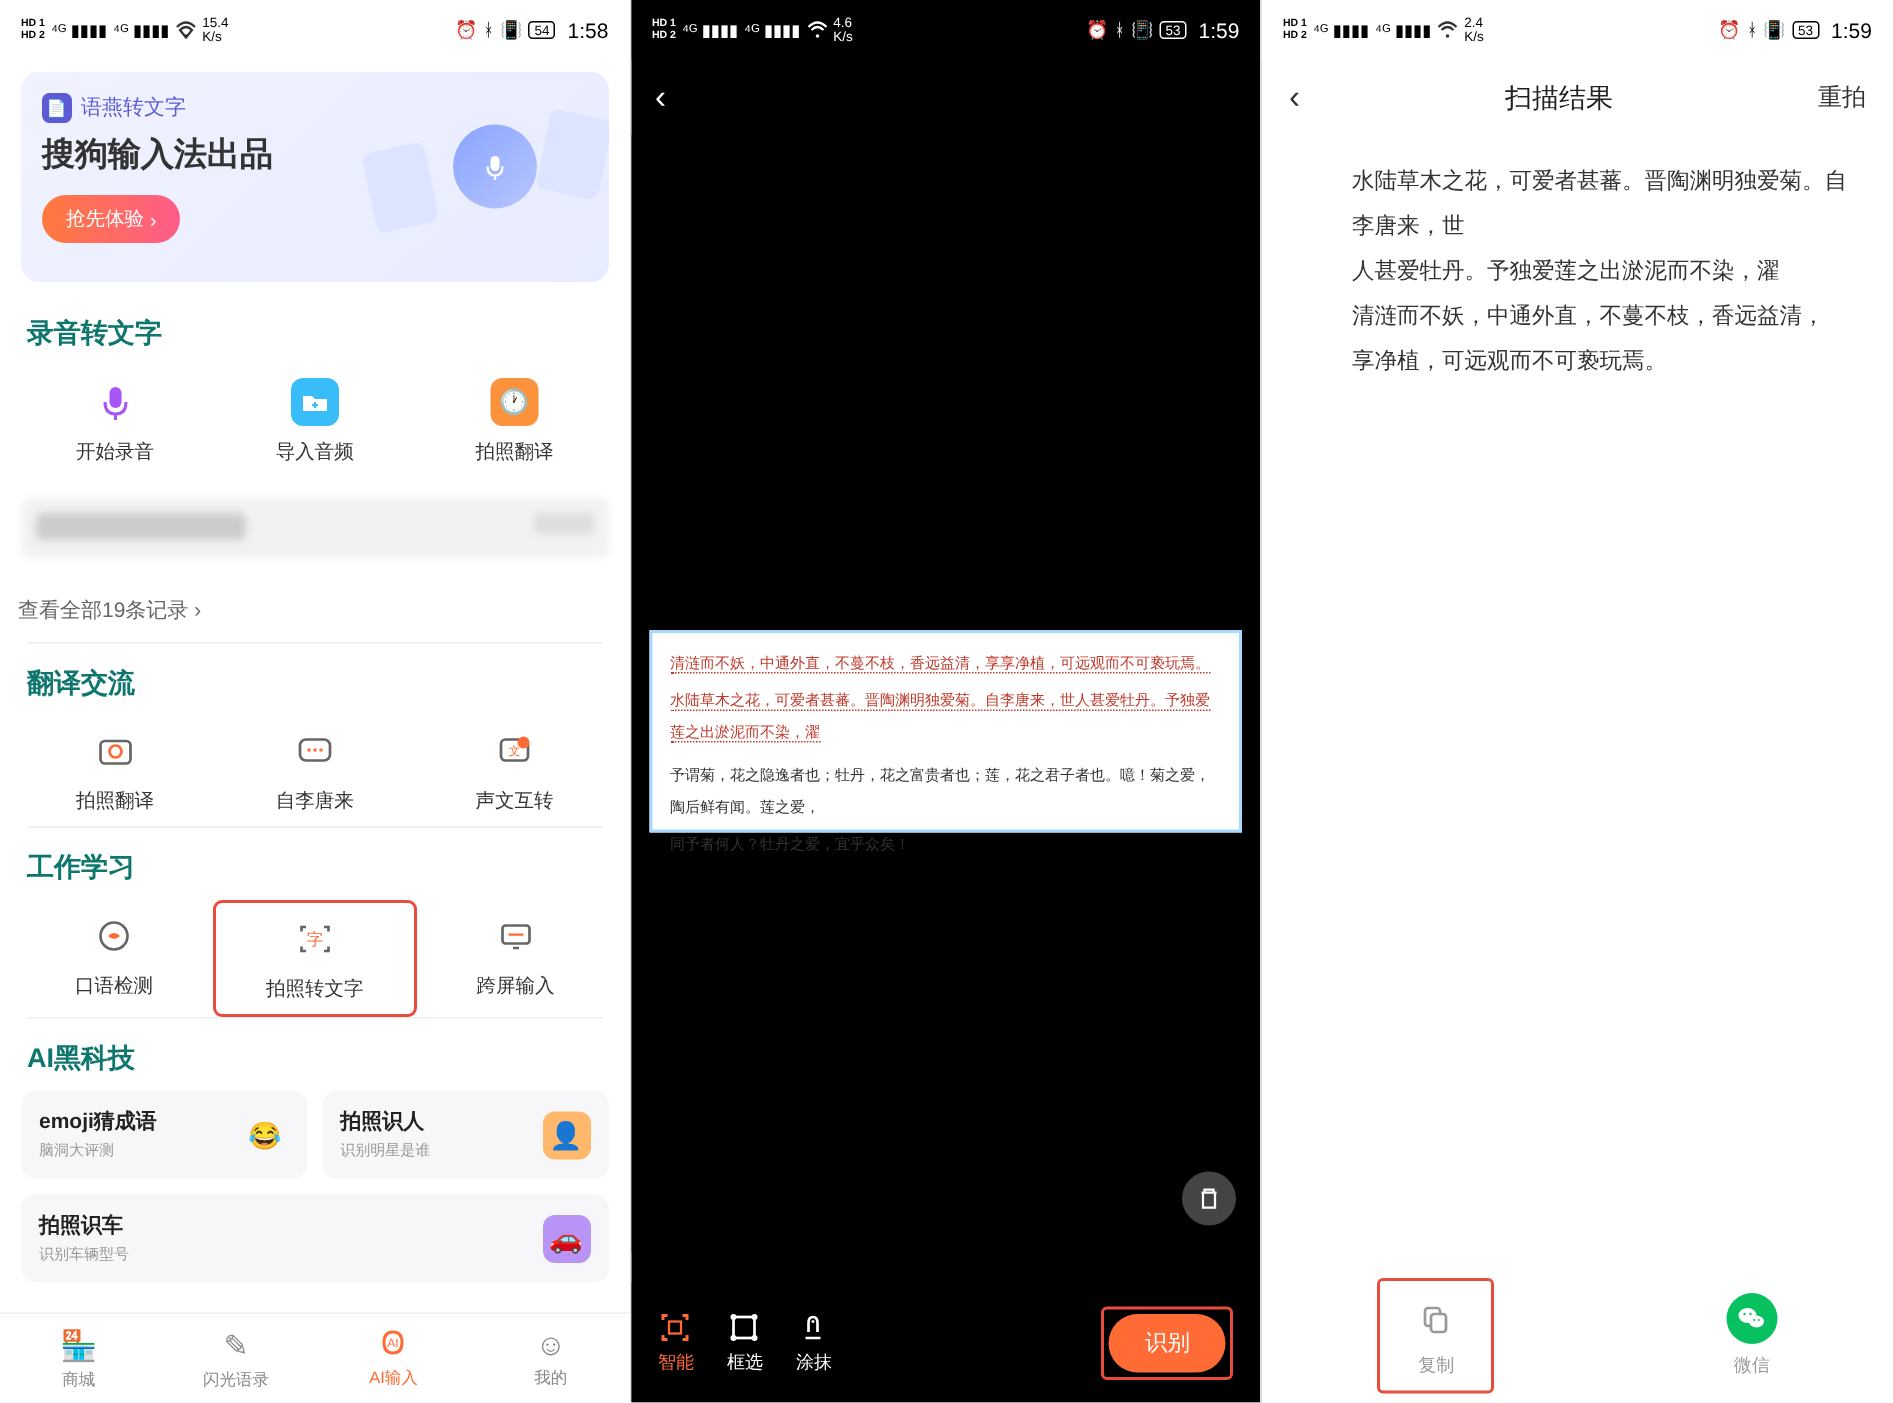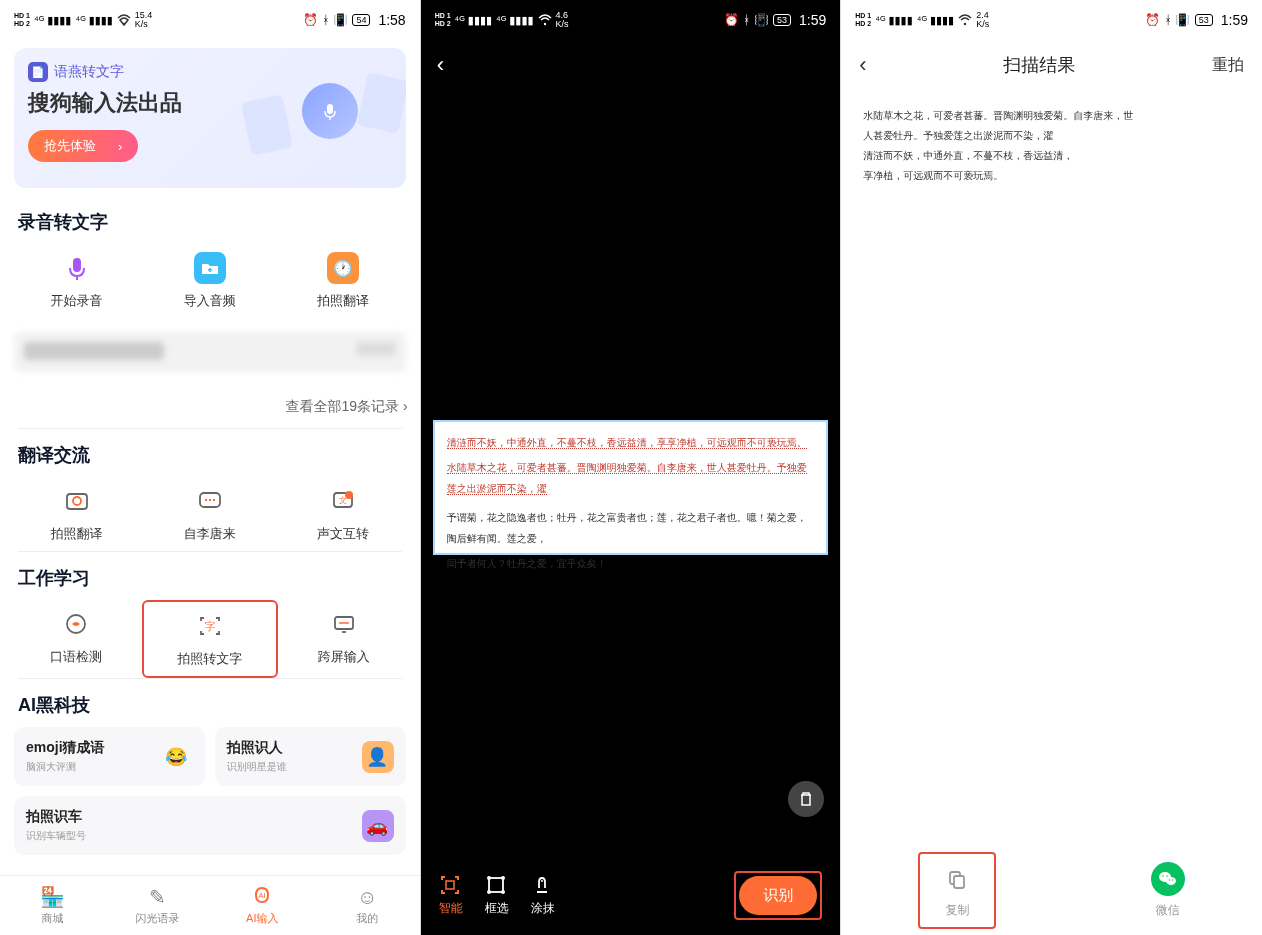--- a/index.html
+++ b/index.html
@@ -17,36 +17,36 @@
 .hd-box { font-size: 7px; line-height: 8px; font-weight: bold; }
 .battery-box { border: 1px solid currentColor; border-radius: 3px; padding: 0 3px; font-size: 9px; position: relative; }
 .time { font-size: 14px; margin-left: 4px; }
 
 
 .p1 { background: #fff; }
 .banner { margin: 8px 14px; height: 140px; background: linear-gradient(135deg, #f0f2ff, #e8ecff); border-radius: 12px; padding: 14px; position: relative; overflow: hidden; }
 .banner-logo { display: flex; align-items: center; gap: 6px; color: #5b5bd6; font-size: 14px; font-weight: 500; }
 .banner-logo-icon { width: 20px; height: 20px; background: #5b5bd6; border-radius: 5px; display: flex; align-items: center; justify-content: center; color: #fff; font-size: 11px; }
 .banner-title { font-size: 22px; font-weight: 600; color: #333; margin-top: 6px; }
-.banner-btn { margin-top: 12px; background: linear-gradient(90deg, #ff7a3d, #ff5c8a); color: #fff; border: none; padding: 7px 16px; border-radius: 16px; font-size: 13px; display: inline-flex; align-items: center; gap: 22px; }
+.banner-btn { margin-top: 12px; background: linear-gradient(90deg, #ff7a3d, #ff5c8a); color: #fff; border: none; padding: 7px 16px; border-radius: 16px; font-size: 13px; display: inline-flex; align-items: center; gap: 4px; }
 .banner-graphic { position: absolute; right: 10px; top: 20px; width: 140px; height: 100px; }
 .mic-circle { position: absolute; right: 38px; top: 15px; width: 56px; height: 56px; border-radius: 50%; background: linear-gradient(135deg, #8aa4ff, #b8c6ff); display: flex; align-items: center; justify-content: center; }
 .doc-shape { position: absolute; width: 42px; height: 54px; background: #dce4ff; border-radius: 6px; }
 .doc-shape.d1 { left: -10px; top: 30px; transform: rotate(-12deg); }
 .doc-shape.d2 { right: -8px; top: 8px; transform: rotate(12deg); }
 
-.section-title { font-size: 18px; font-weight: 600; padding: 14px 18px 10px; color: #0f172a; }
+.section-title { font-size: 18px; font-weight: 600; padding: 14px 18px 10px; color: #0f766e; }
 .grid3 { display: flex; padding: 0 10px; }
 .grid-item { flex: 1; display: flex; flex-direction: column; align-items: center; gap: 8px; padding: 8px 0; }
 .grid-item.highlighted { border: 2px solid #e74c3c; border-radius: 6px; }
 .grid-icon { width: 32px; height: 32px; border-radius: 8px; display: flex; align-items: center; justify-content: center; font-size: 16px; }
 .grid-label { font-size: 13px; color: #333; }
 
 .blur-row { margin: 14px; height: 40px; background: #f2f2f2; border-radius: 6px; filter: blur(3px); display: flex; justify-content: space-between; padding: 10px; }
-.view-all { text-align: right; padding: 12px; font-size: 14px; color: #666; }
+.view-all { text-align: left; padding: 12px; font-size: 14px; color: #666; }
 .divider { height: 1px; background: #eee; margin: 0 18px; }
 
 .card2 { display: flex; gap: 10px; padding: 0 14px; align-items: center; }
 .mini-card { flex: 1; background: #f7f7f9; border-radius: 10px; padding: 12px; display: flex; align-items: center; justify-content: space-between; }
 .mini-card-text { display: flex; flex-direction: column; gap: 3px; }
 .mini-title { font-size: 14px; font-weight: 600; color: #222; }
 .mini-sub { font-size: 10px; color: #999; }
 .mini-icon { width: 32px; height: 32px; border-radius: 8px; display: flex; align-items: center; justify-content: center; font-size: 18px; }
 
 .tabbar { position: absolute; bottom: 0; left: 0; right: 0; height: 60px; background: #fff; border-top: 1px solid #eee; display: flex; }
@@ -71,21 +71,21 @@
 .tool-icon { font-size: 20px; }
 .recog-btn { background: #ff6b35; color: #fff; border: none; padding: 10px 24px; border-radius: 20px; font-size: 15px; }
 .recog-wrap { border: 2px solid #e74c3c; padding: 3px; border-radius: 4px; }
 
 
 .p3 { background: #fff; }
 .p3-header { height: 50px; display: flex; align-items: center; justify-content: space-between; padding: 0 18px; }
 .p3-back { font-size: 22px; color: #333; }
 .p3-title { font-size: 18px; font-weight: 500; color: #222; }
 .p3-action { font-size: 16px; color: #333; }
-.result-text { padding: 16px 22px; font-size: 10px; color: #333; line-height: 2; }
+.result-text { padding: 16px 22px; font-size: 15px; color: #333; line-height: 2; margin-left: 38px; }
 .p3-bottom { position: absolute; bottom: 0; left: 0; right: 0; height: 90px; display: flex; justify-content: space-around; align-items: center; }
 .p3-btn { display: flex; flex-direction: column; align-items: center; gap: 6px; font-size: 12px; color: #999; }
 .p3-btn-icon { width: 34px; height: 34px; border-radius: 8px; display: flex; align-items: center; justify-content: center; font-size: 20px; }
 .p3-btn.highlighted { border: 2px solid #e74c3c; padding: 8px 20px; border-radius: 4px; }
 .wechat-icon { background: #07c160; color: #fff; border-radius: 50%; width: 34px; height: 34px; }
 
 svg { display: block; }
 </style>
 </head>
 <body>

